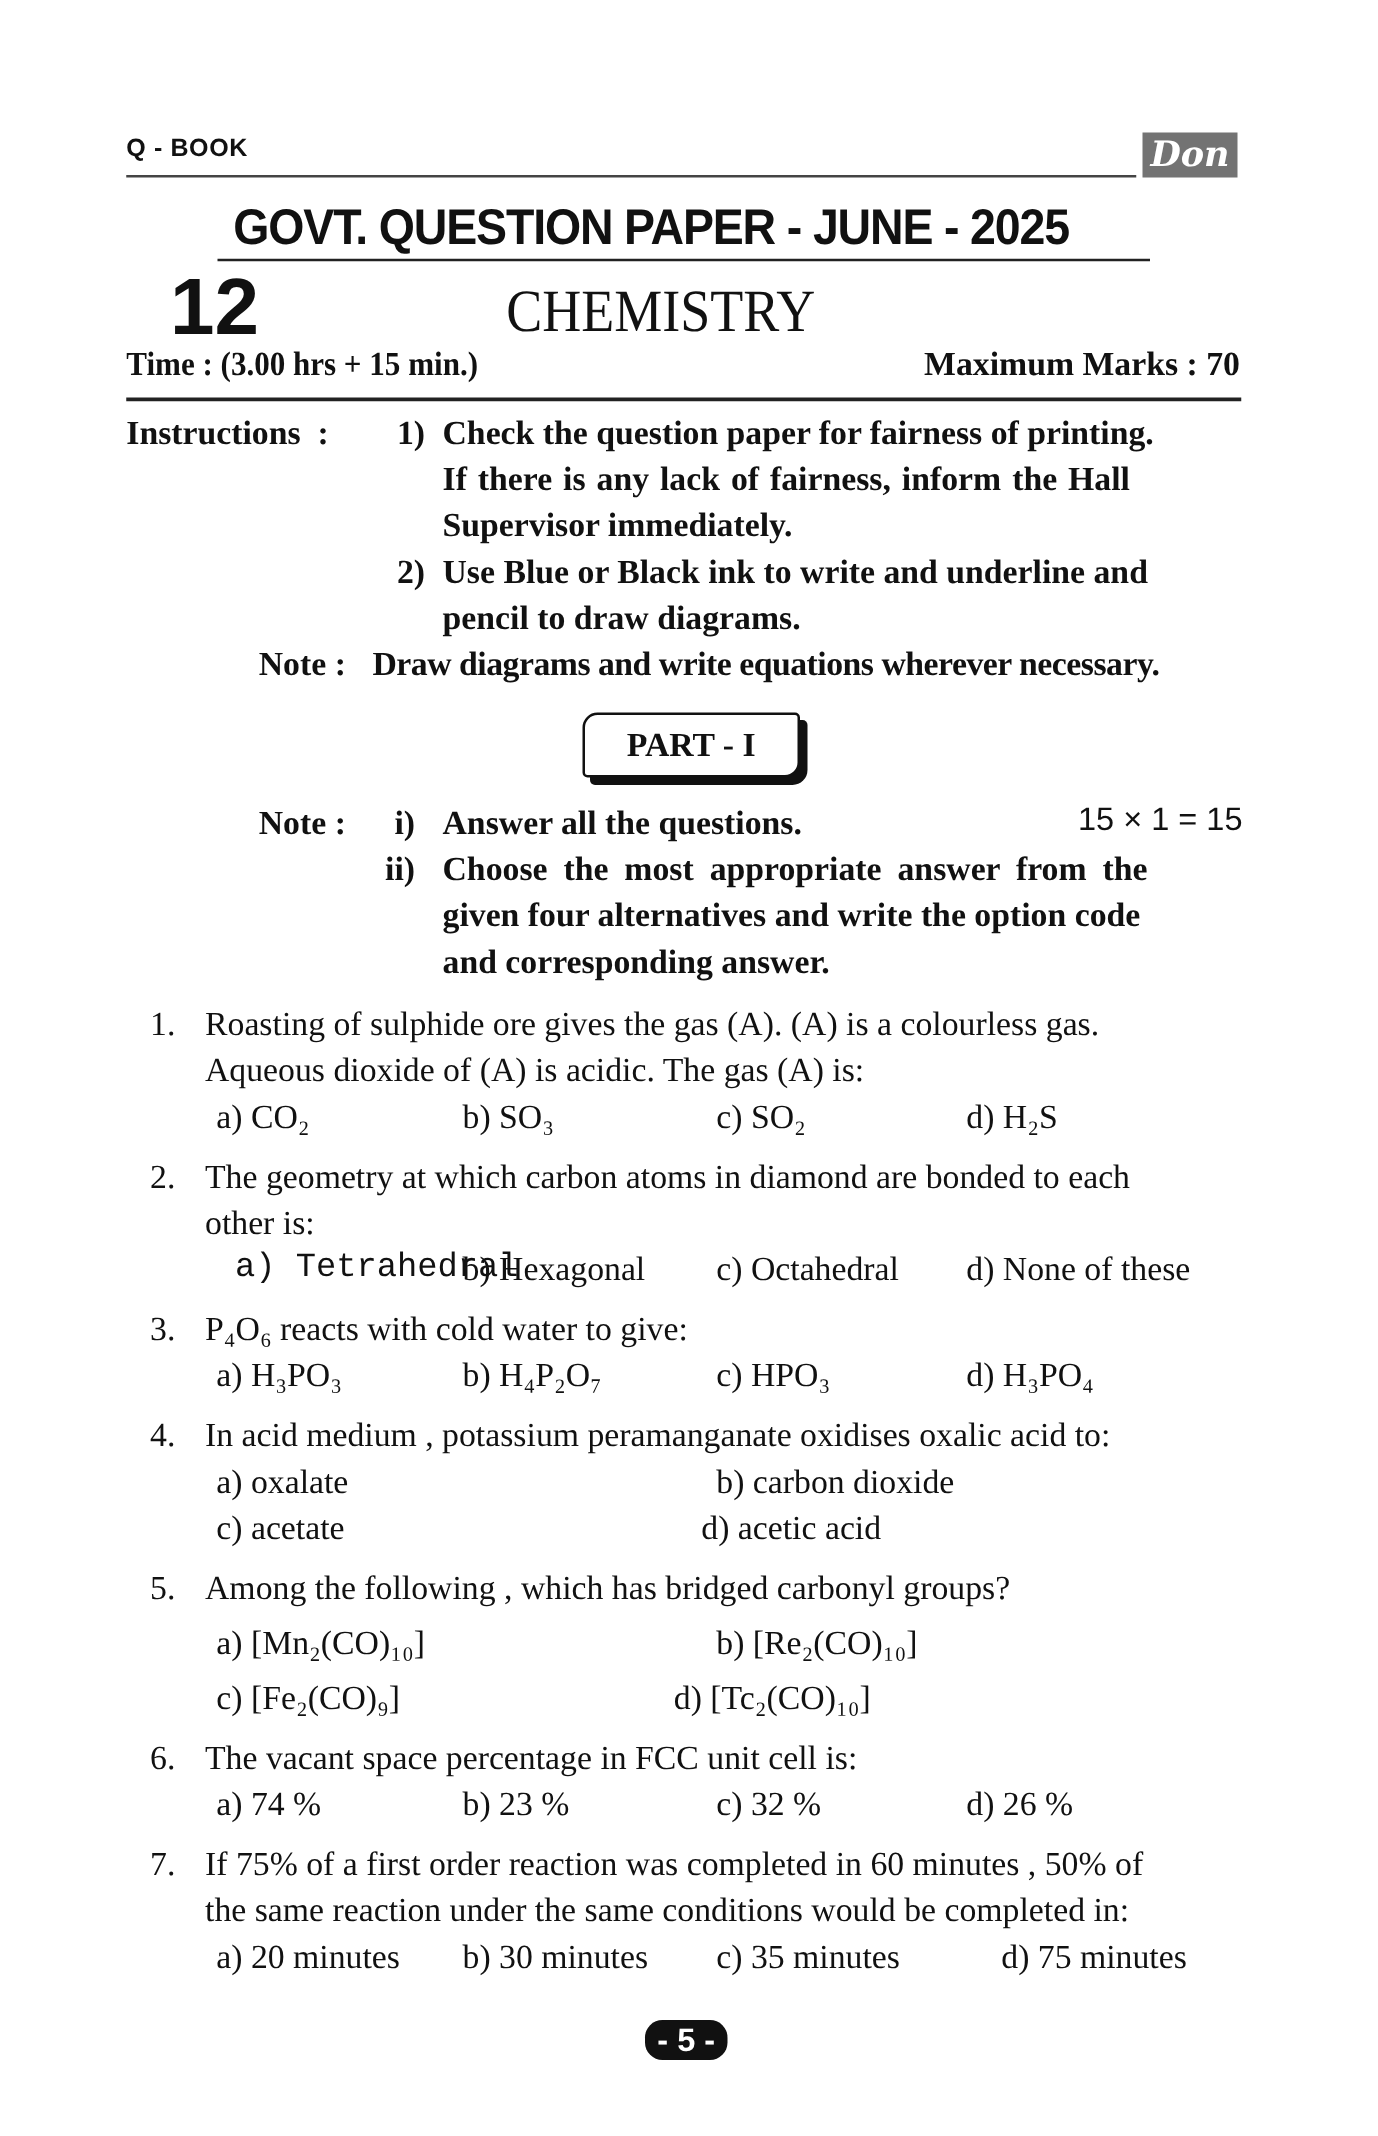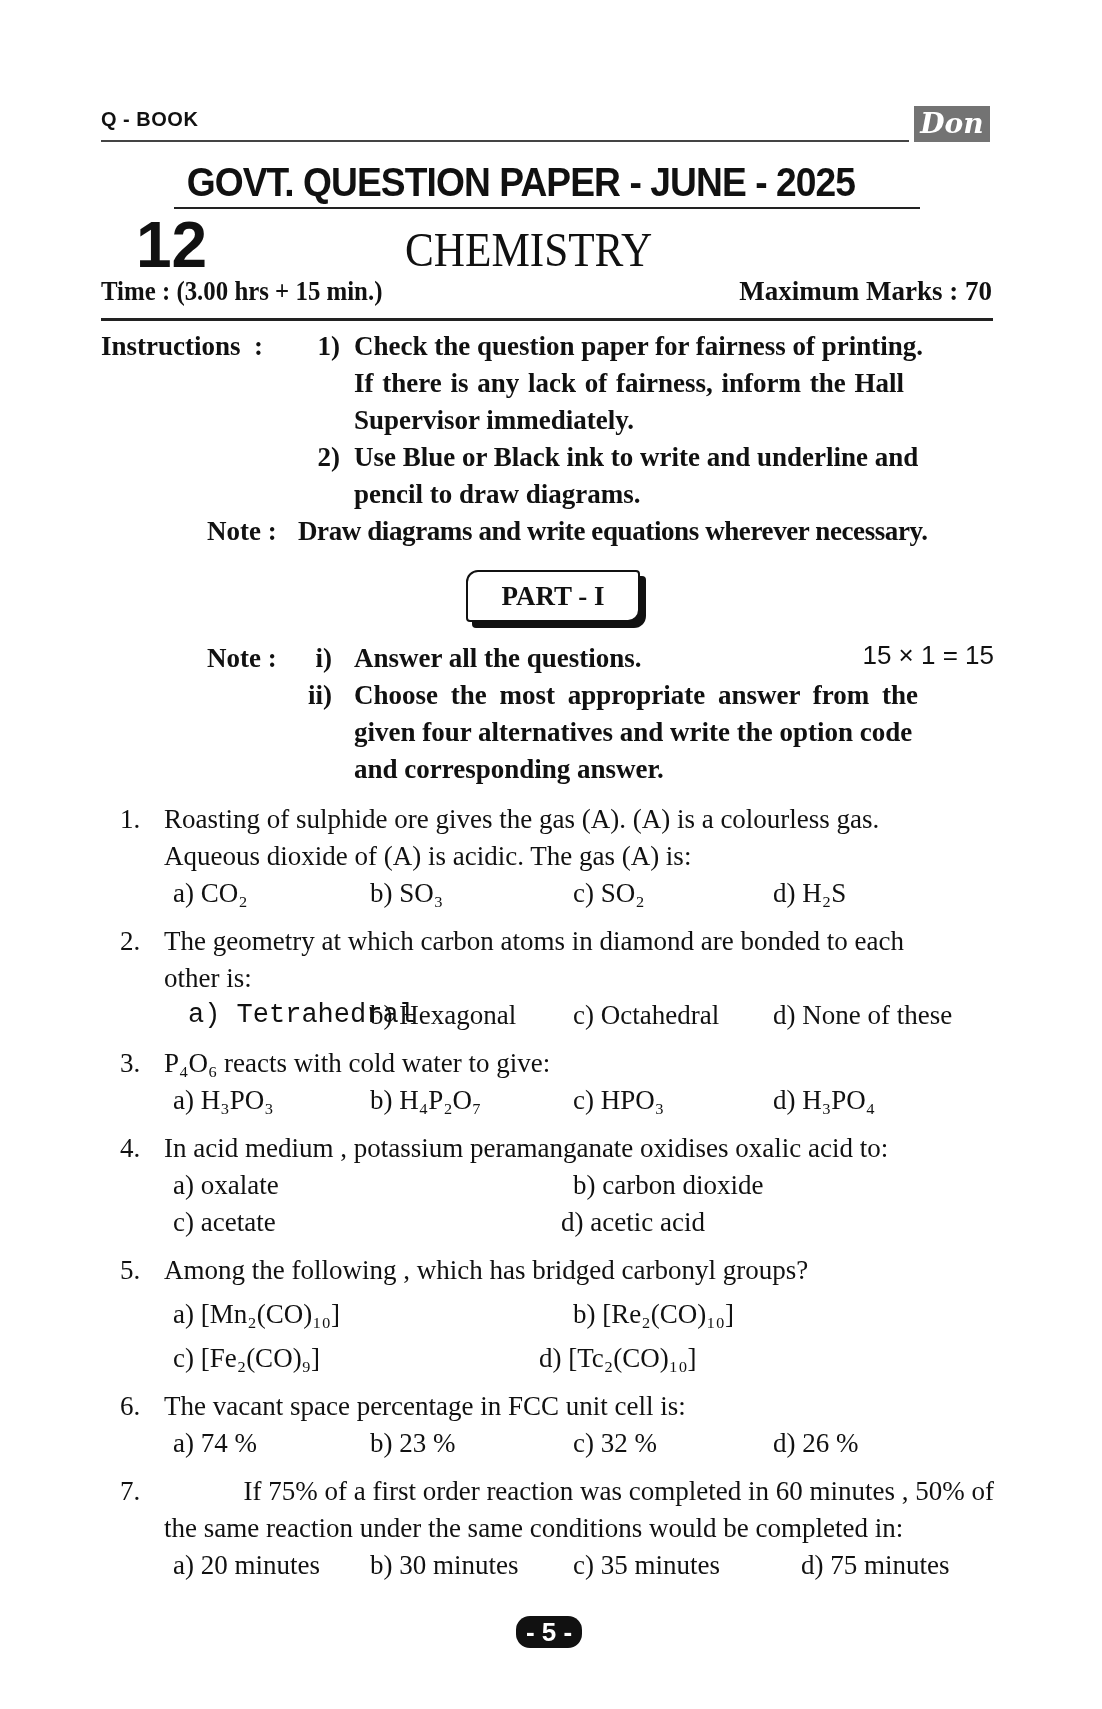--- a/index.html
+++ b/index.html
@@ -110,20 +110,20 @@
 <div class="abs opt" style="left:539px; top:1340px;">d) [Tc₂(CO)₁₀]</div>
 
 <div class="abs q qnum" style="top:1388px;">6.</div>
 <div class="abs q qtext" style="top:1388px;">The vacant space percentage in FCC unit cell is:</div>
 <div class="abs opt" style="left:173px; top:1425px;">a) 74 %</div>
 <div class="abs opt" style="left:370px; top:1425px;">b) 23 %</div>
 <div class="abs opt" style="left:573px; top:1425px;">c) 32 %</div>
 <div class="abs opt" style="left:773px; top:1425px;text-align:center;">d) 26 %</div>
 
 <div class="abs q qnum" style="top:1473px;">7.</div>
-<div class="abs q qtext" style="top:1473px; white-space:nowrap;text-align:right;">If 75% of a first order reaction was completed in 60 minutes , 50% of</div>
+<div class="abs q qtext" style="top:1473px; white-space:nowrap;">If 75% of a first order reaction was completed in 60 minutes , 50% of</div>
 <div class="abs q qtext" style="top:1510px; white-space:nowrap;">the same reaction under the same conditions would be completed in:</div>
 <div class="abs opt" style="left:173px; top:1547px;">a) 20 minutes</div>
 <div class="abs opt" style="left:370px; top:1547px;">b) 30 minutes</div>
 <div class="abs opt" style="left:573px; top:1547px;">c) 35 minutes</div>
 <div class="abs opt" style="left:773px; top:1547px;margin-left:28px;">d) 75 minutes</div>
 
 <div class="abs page-num">- 5 -</div>
 
 </body></html>

